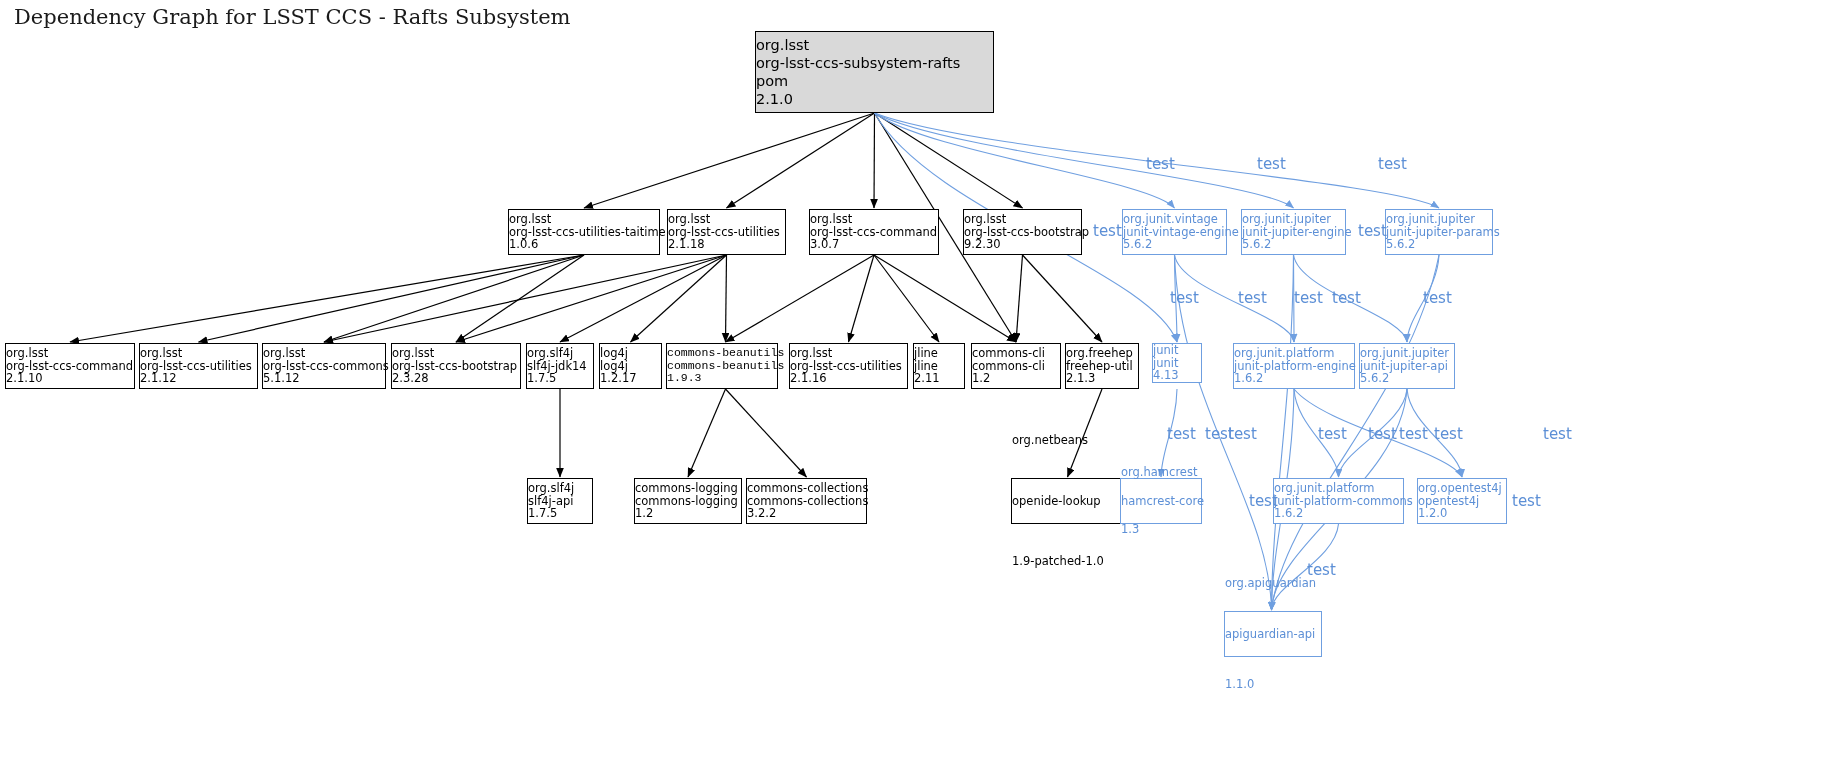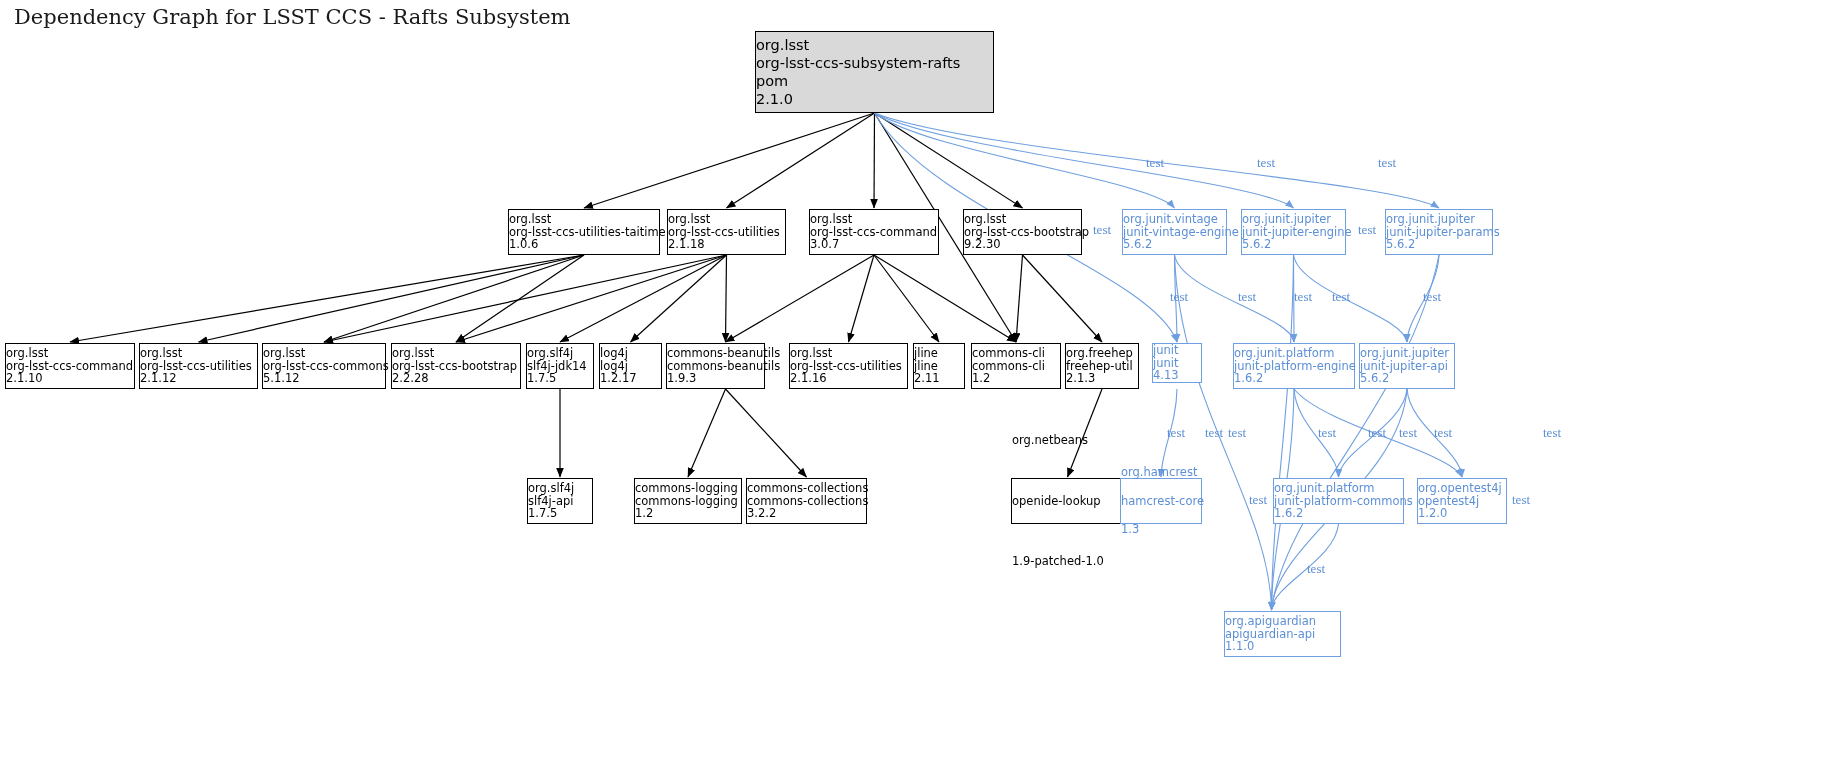--- a/index.html
+++ b/index.html
@@ -7,21 +7,21 @@
        font-family:"DejaVu Sans","Liberation Sans",sans-serif;}
   #title{position:absolute;left:14px;top:5px;font-family:"DejaVu Serif","Liberation Serif",serif;
          font-size:21px;color:#1a1a1a;white-space:nowrap;}
   .node{position:absolute;box-sizing:border-box;border:1.3px solid #000;background:#fff;
         display:flex;flex-direction:column;align-items:flex-start;justify-content:center;
         font-size:11.5px;line-height:12.6px;color:#000;text-align:center;white-space:nowrap;}
   .node.root{background:#d9d9d9;border:1.6px solid #000;font-size:14.5px;line-height:18px;}
   .node.test{border-color:#6f9fe0;color:#5c8fd6;}
   .node .ln{display:block;}
   #edges{position:absolute;left:0;top:0;width:1821px;height:768px;pointer-events:none;}
-  .elabel{position:absolute;font-size:13px;color:#5c8fd6;white-space:nowrap;font-family:Liberation Serif, serif;}
+  .elabel{position:absolute;font-size:15px;color:#5c8fd6;white-space:nowrap;}
 </style>
 </head>
 <body>
 
 <div id="title">Dependency Graph for LSST CCS - Rafts Subsystem</div>
 
 <svg id="edges" viewBox="0 0 1821 768" xmlns="http://www.w3.org/2000/svg">
   <defs>
     <marker id="ah-b" markerWidth="9" markerHeight="9" refX="7.5" refY="3.2" orient="auto">
       <path d="M0,0 L8,3.2 L0,6.4 z" fill="#000"></path>
@@ -131,33 +131,33 @@
       <span class="ln">2.1.12</span>
     </div>
     <div class="node" style="left: 262px; top: 343px; width: 124px; height: 46px;">
       <span class="ln">org.lsst</span>
       <span class="ln">org-lsst-ccs-commons</span>
       <span class="ln">5.1.12</span>
     </div>
     <div class="node" style="left: 391px; top: 343px; width: 130px; height: 46px;">
       <span class="ln">org.lsst</span>
       <span class="ln">org-lsst-ccs-bootstrap</span>
-      <span class="ln">2.2.28</span>
+      <span class="ln">2.3.28</span>
     </div>
     <div class="node" style="left: 526px; top: 343px; width: 68px; height: 46px;">
       <span class="ln">org.slf4j</span>
       <span class="ln">slf4j-jdk14</span>
       <span class="ln">1.7.5</span>
     </div>
     <div class="node" style="left: 599px; top: 343px; width: 63px; height: 46px;">
       <span class="ln">log4j</span>
       <span class="ln">log4j</span>
       <span class="ln">1.2.17</span>
     </div>
-    <div class="node" style="left: 666px; top: 343px; width: 99px; height: 46px;">
+    <div class="node" style="left: 666px; top: 343px; width: 112px; height: 46px; font-family: Liberation Mono, monospace;">
       <span class="ln">commons-beanutils</span>
       <span class="ln">commons-beanutils</span>
       <span class="ln">1.9.3</span>
     </div>
     <div class="node" style="left: 789px; top: 343px; width: 119px; height: 46px;">
       <span class="ln">org.lsst</span>
       <span class="ln">org-lsst-ccs-utilities</span>
       <span class="ln">2.1.16</span>
     </div>
     <div class="node" style="left: 913px; top: 343px; width: 52px; height: 46px;">
@@ -218,21 +218,21 @@
     <div class="node test" style="left: 1273px; top: 478px; width: 131px; height: 46px;">
       <span class="ln">org.junit.platform</span>
       <span class="ln">junit-platform-commons</span>
       <span class="ln">1.6.2</span>
     </div>
     <div class="node test" style="left: 1417px; top: 478px; width: 90px; height: 46px;">
       <span class="ln">org.opentest4j</span>
       <span class="ln">opentest4j</span>
       <span class="ln">1.2.0</span>
     </div>
-    <div class="node test" style="left: 1224px; top: 611px; width: 117px; height: 46px;">
+    <div class="node test" style="left: 1224px; top: 611px; width: 98px; height: 46px; gap: 38px;">
       <span class="ln">org.apiguardian</span>
       <span class="ln">apiguardian-api</span>
       <span class="ln">1.1.0</span>
     </div>
   </div>
 <div id="labels-layer">
     <div class="elabel" style="left: 1146px; top: 155px;">test</div>
     <div class="elabel" style="left: 1257px; top: 155px;">test</div>
     <div class="elabel" style="left: 1378px; top: 155px;">test</div>
     <div class="elabel" style="left: 1093px; top: 222px;">test</div>

